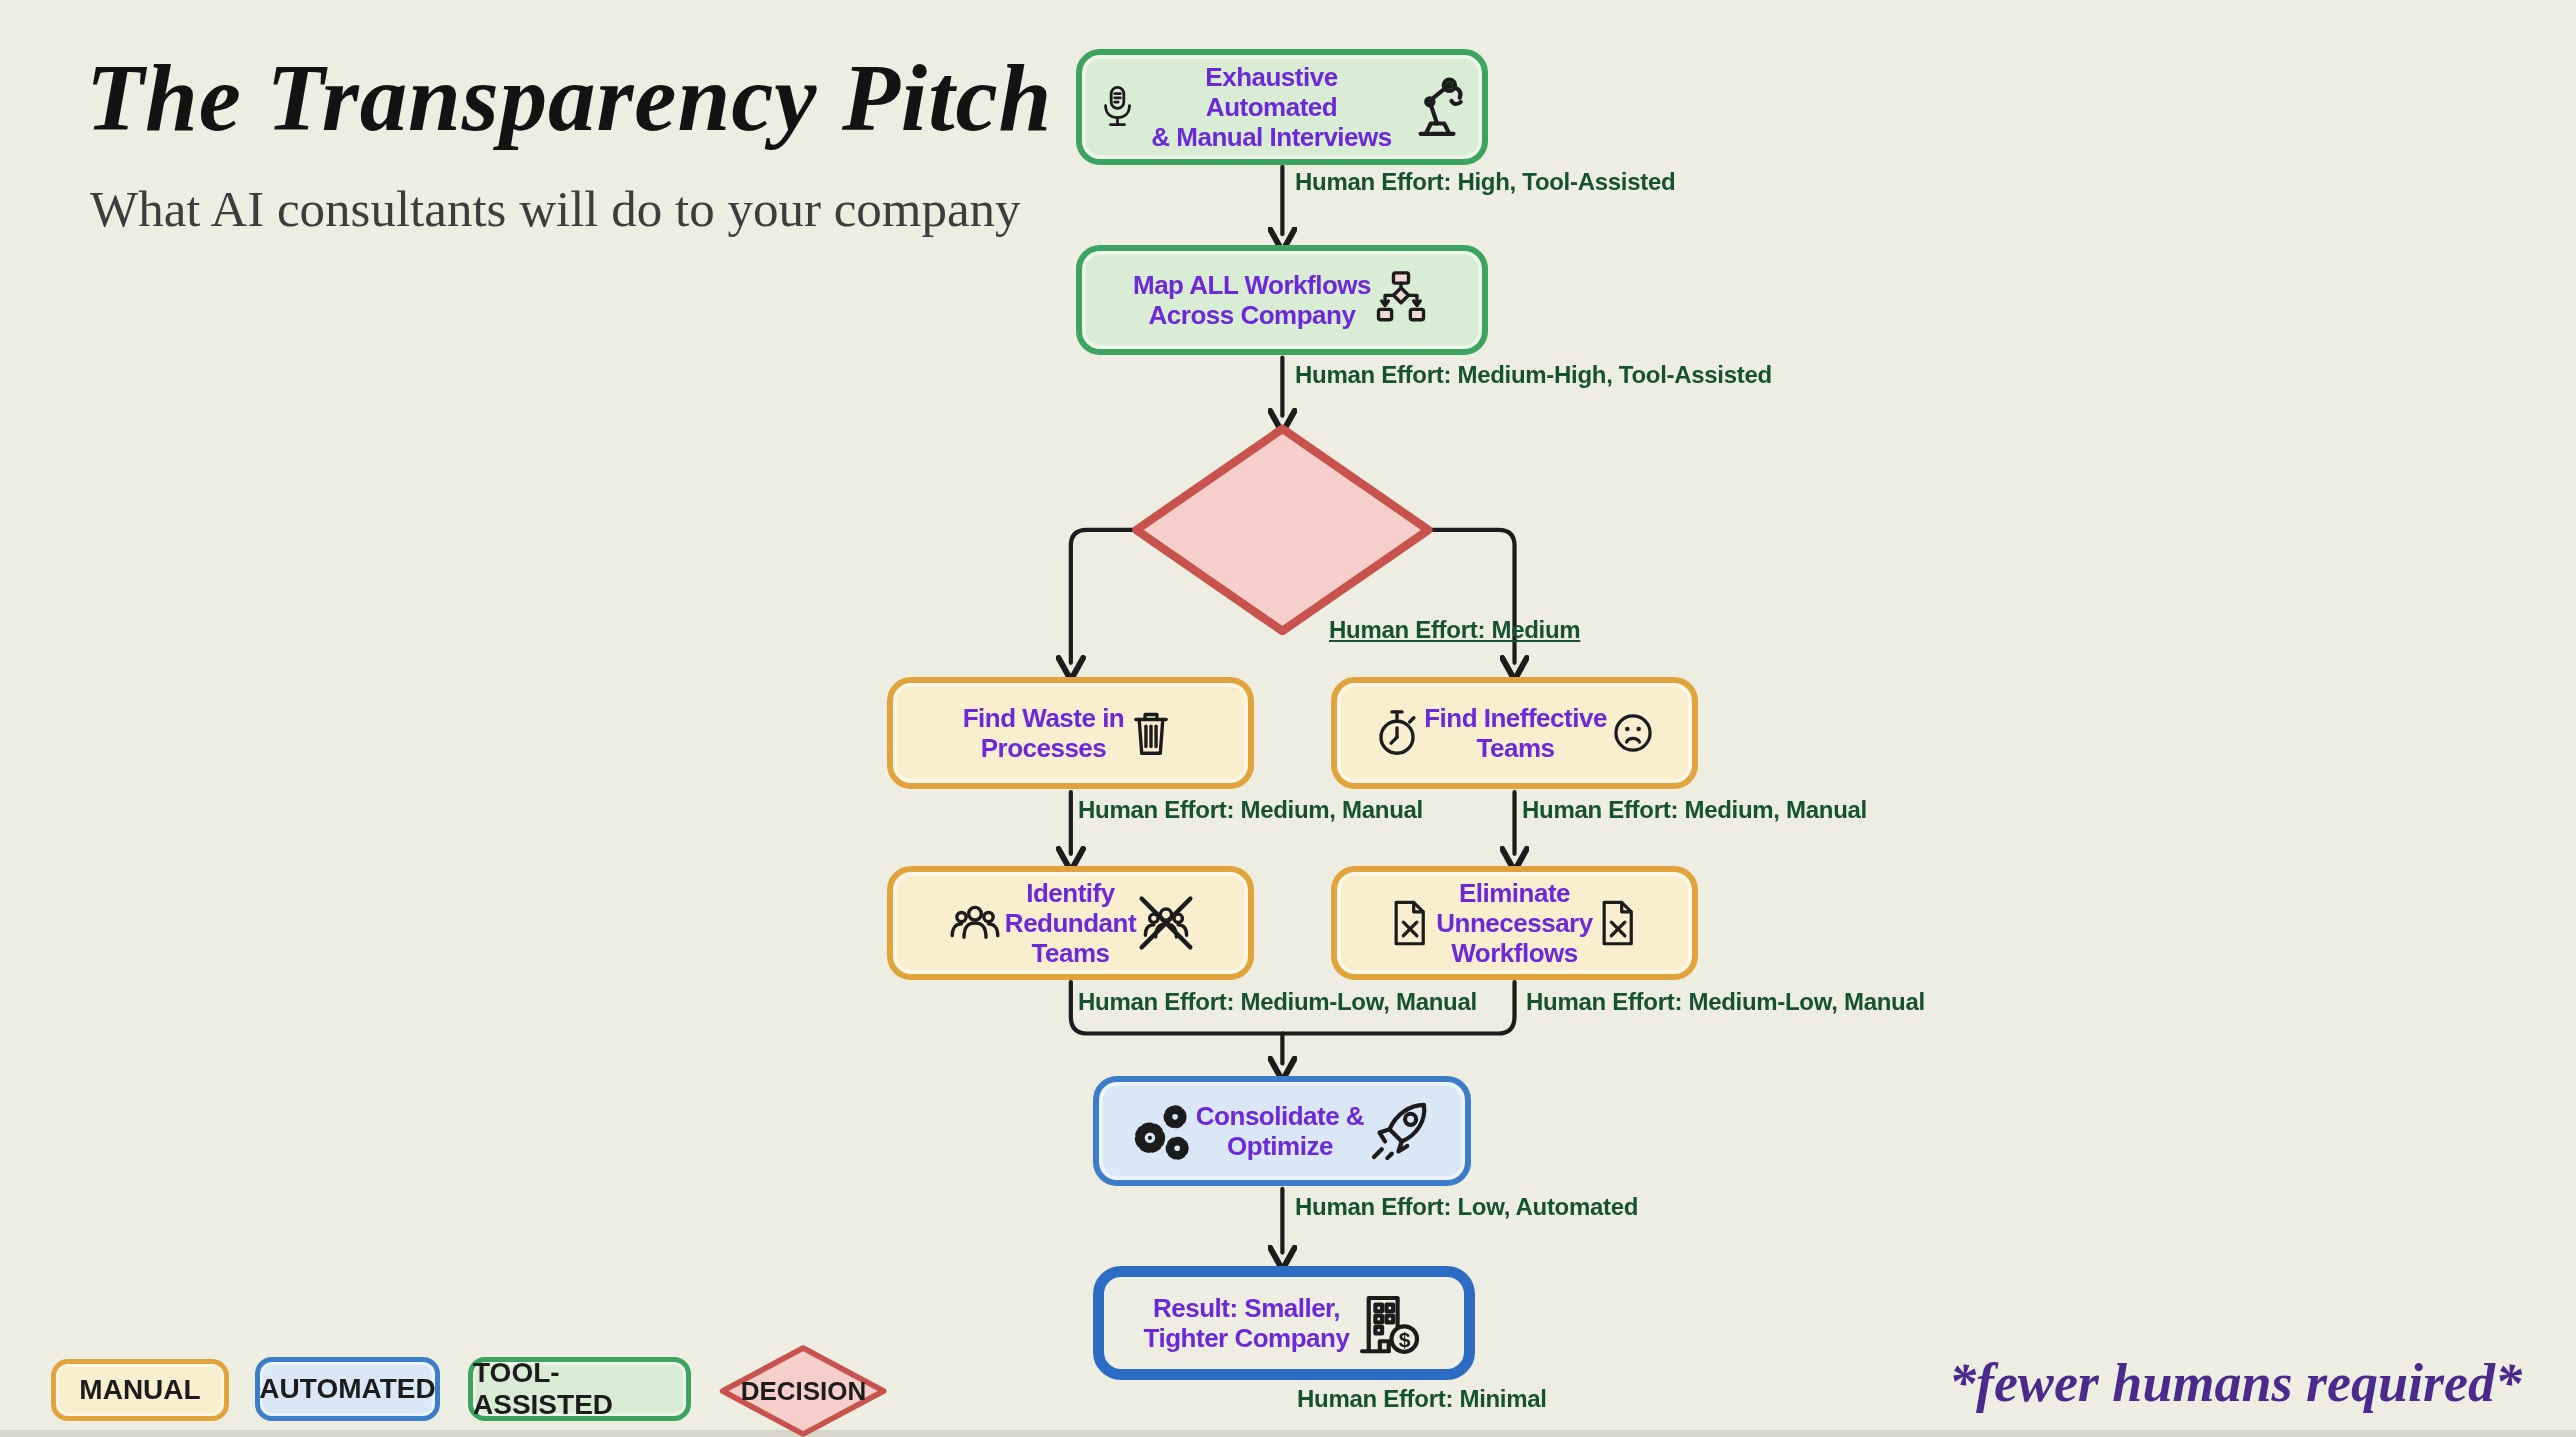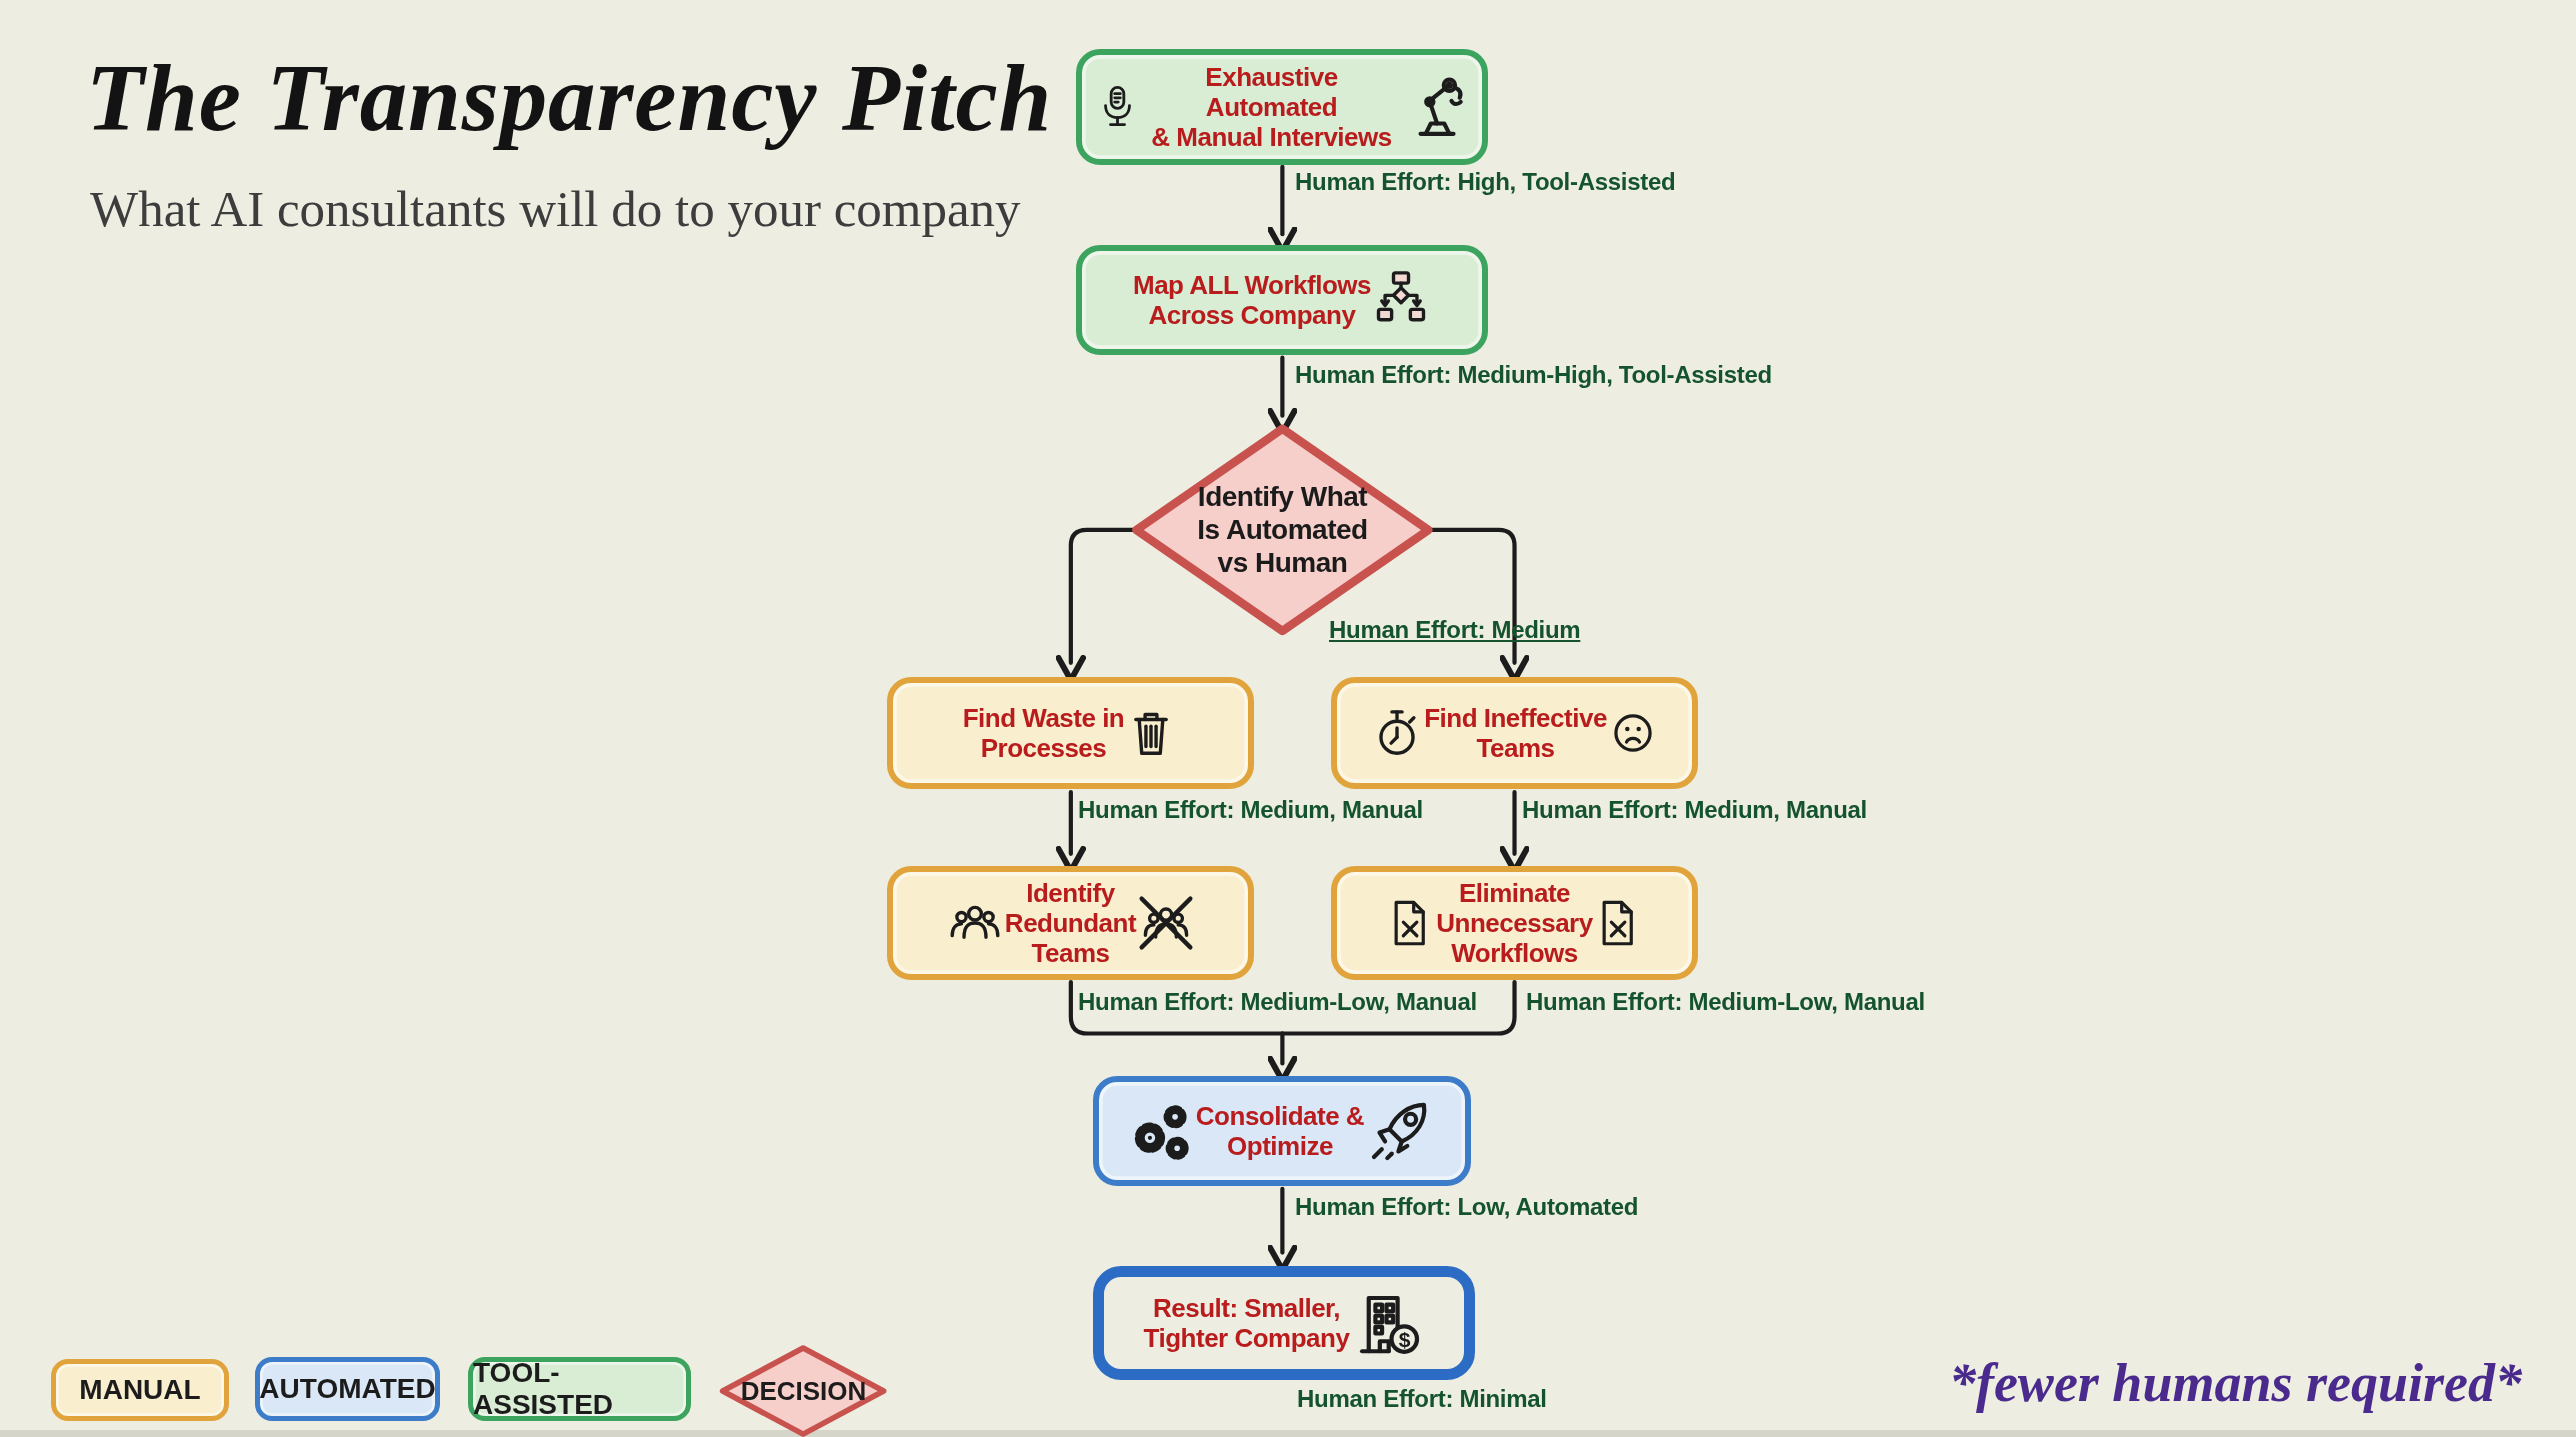--- a/index.html
+++ b/index.html
@@ -13,21 +13,21 @@
   .subtitle{position:absolute;left:90px;top:180px;font-family:"Liberation Serif",serif;
          font-size:51px;color:#3d3d3d;white-space:nowrap;}
 
   
   svg.wires{position:absolute;left:0;top:0;z-index:1;}
 
   
   .node{position:absolute;z-index:2;box-sizing:border-box;display:flex;align-items:center;
         justify-content:center;border-radius:24px;padding:0 13px;
         font-weight:bold;font-size:26px;line-height:1.16;text-align:center;
-        color:#b91c1c;letter-spacing:-0.5px;}
+        color:#6d28d9;letter-spacing:-0.5px;}
   .node .txt{white-space:pre-line;flex:0 1 auto;}
   .green {background:#d9ecd4;border:6.6px solid #3ca45e;box-shadow:inset 0 0 0 3.7px rgba(255,255,255,.55);}
   .yellow{background:#f9efcf;border:6.6px solid #e1a43c;box-shadow:inset 0 0 0 3.7px rgba(255,255,255,.5);}
   .blue  {background:#d9e7f6;border:6.6px solid #3d7cc8;box-shadow:inset 0 0 0 3.7px rgba(255,255,255,.55);}
   .resultbox{background:#edeee1;border:11.2px solid #2d6cc4;border-radius:28px;}
 
   .diamond-text{position:absolute;z-index:2;display:flex;align-items:center;justify-content:center;
         text-align:center;font-weight:bold;font-size:28px;line-height:1.18;letter-spacing:-0.5px;
         white-space:pre-line;}
 
@@ -115,23 +115,20 @@
       <path d="M24,27 H15 V36"></path>
         <path d="M11.5,33 L15,38 L18.5,33"></path>
       <path d="M40,27 H49 V36"></path>
         <path d="M45.5,33 L49,38 L52.5,33"></path>
       <rect x="8" y="42" width="14" height="11" rx="2" fill="#f3d9d3"></rect>
       <rect x="42" y="42" width="14" height="11" rx="2" fill="#f3d9d3"></rect>
     </svg>
   </div>
   <div class="effort" style="left:1295px;top:361px;">Human Effort: Medium-High, Tool-Assisted</div>
 
-  <div class="diamond-text" style="left:1147px;top:449px;width:271px;height:161px;">Identify What
-Is Automated
-vs Human</div>
   <div class="effort" style="left:1329px;top:616px;text-decoration:underline;">Human Effort: Medium</div>
 
   <div class="node yellow" style="left:887px;top:677px;width:367px;height:112px;">
     <span class="txt">Find Waste in
 Processes</span>
     <svg class="ic" width="54" height="60" viewBox="0 0 64 64" fill="none" stroke="#1c1c1c" stroke-width="4" stroke-linecap="round" stroke-linejoin="round">
       <path d="M14,16 H50"></path>
         <path d="M25,16 v-6 h14 v6"></path>
       <path d="M18,16 l3,40 h22 l3,-40"></path>
       <line x1="26" y1="24" x2="26" y2="48"></line>

